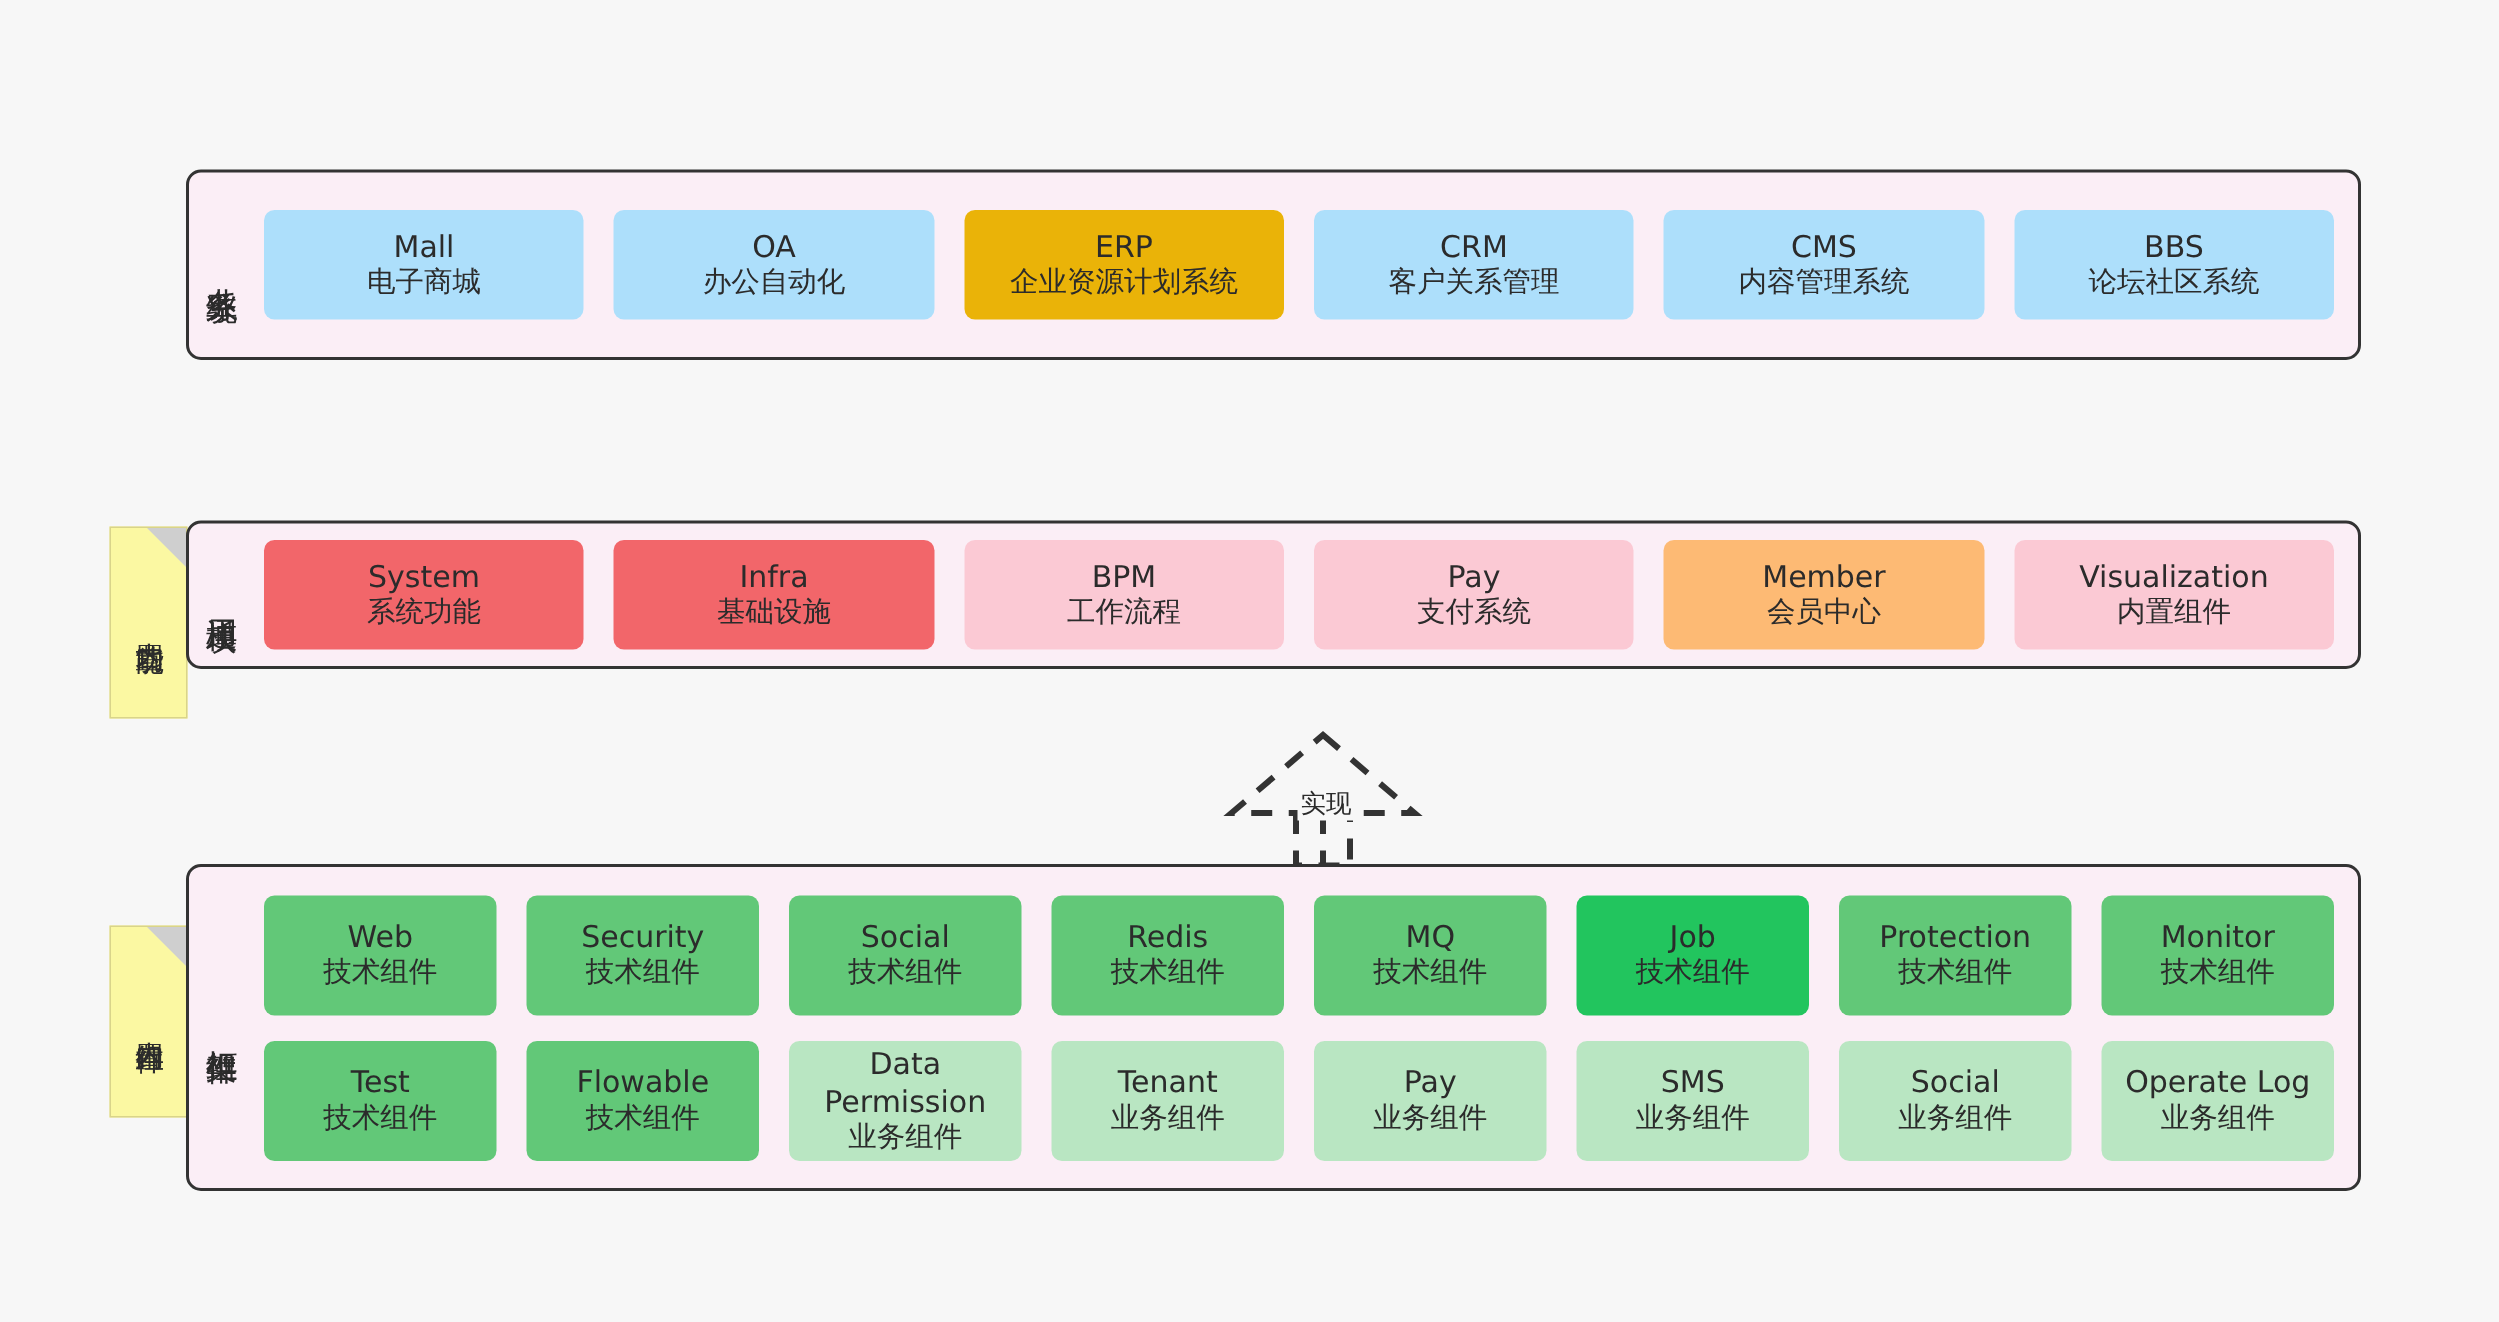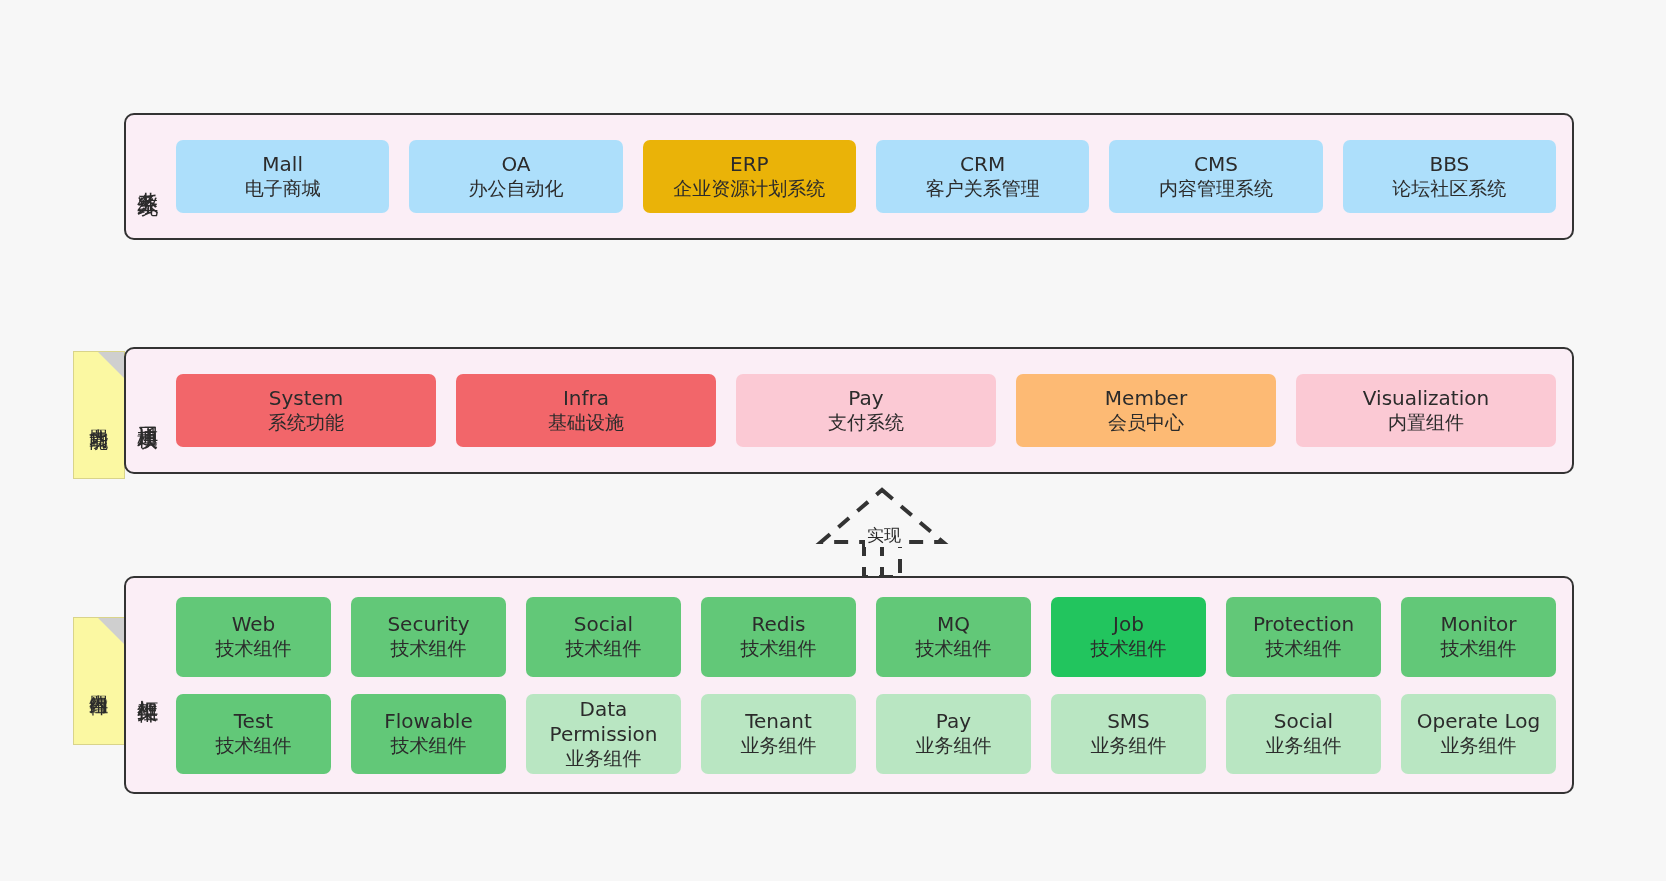--- a/index.html
+++ b/index.html
@@ -70,21 +70,21 @@
     line-height: 1.24;
     box-sizing: border-box;
     padding: 4px 6px;
   }
   .cell .t1 { font-size: 20px; }
   .cell .t2 { font-size: 19px; }
 
   
   #layer-business { left: 88px; top: 113px; width: 1450px; height: 127px; }
   #layer-business .cell { height: 73px; }
-  #layer-modules  { left: 88px; top: 347px; width: 1450px; height: 127px; }
+  #layer-modules  { left: 88px; top: 347px; width: 1450px; height: 99px; }
   #layer-modules .cell { height: 73px; }
   #layer-framework{ left: 88px; top: 576px; width: 1450px; height: 218px; }
   #layer-framework .cell { height: 80px; }
   #layer-framework .layer-body { gap: 17px; }
 
   
   .note {
     position: absolute;
     box-sizing: border-box;
     background: #fbf8a2;
@@ -176,20 +176,24 @@
       <div class="row">
         <div class="cell" style="background:#f2666a">
           <div class="t1">System</div>
           <div class="t2">系统功能</div>
         </div>
         <div class="cell" style="background:#f2666a">
           <div class="t1">Infra</div>
           <div class="t2">基础设施</div>
         </div>
         <div class="cell" style="background:#fbc9d4">
+          <div class="t1">BPM</div>
+          <div class="t2">工作流程</div>
+        </div>
+        <div class="cell" style="background:#fbc9d4">
           <div class="t1">Pay</div>
           <div class="t2">支付系统</div>
         </div>
         <div class="cell" style="background:#fdba74">
           <div class="t1">Member</div>
           <div class="t2">会员中心</div>
         </div>
         <div class="cell" style="background:#fbc9d4">
           <div class="t1">Visualization</div>
           <div class="t2">内置组件</div>

